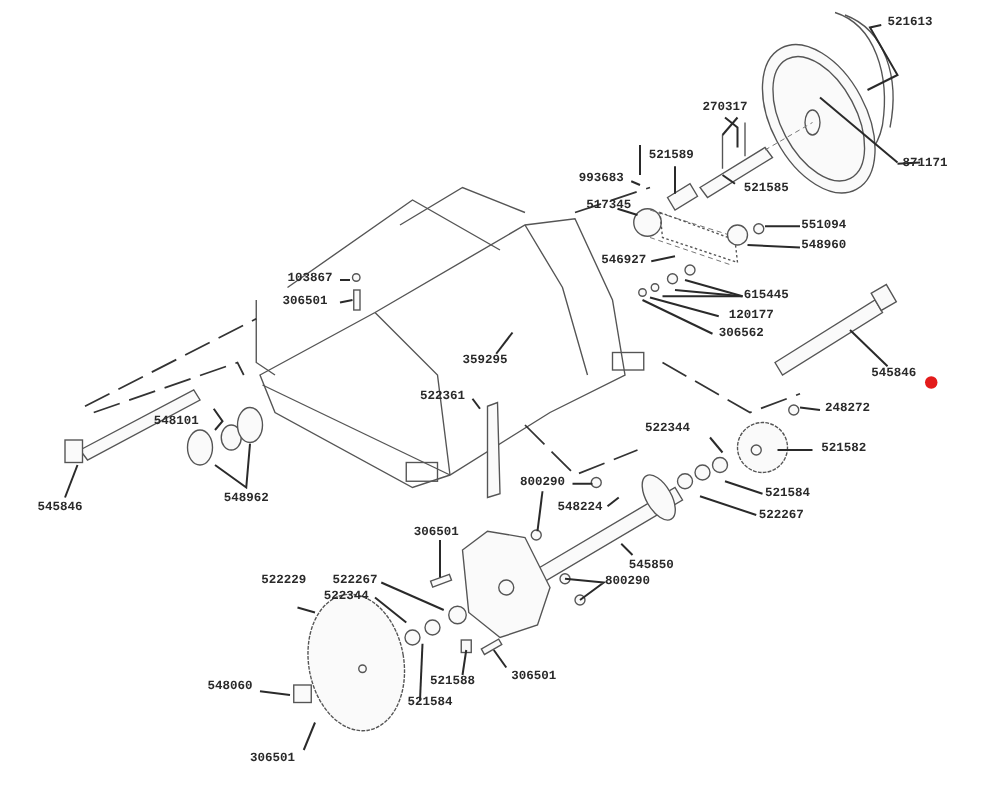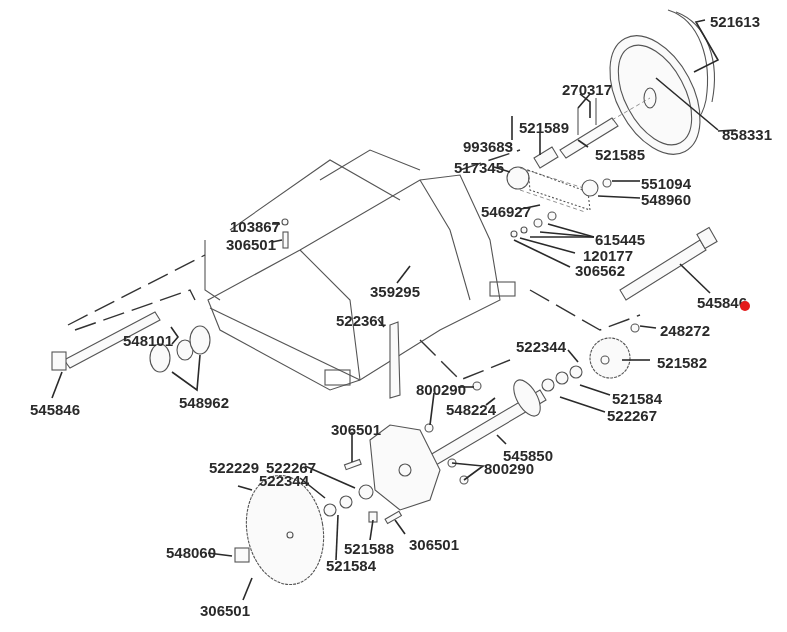--- a/index.html
+++ b/index.html
@@ -1,18 +1,18 @@
 <!DOCTYPE html>
 <html><head>
   <meta charset="utf-8">
   <style>
     html, body { margin: 0; padding: 0; background: #ffffff; }
     #stage { position: relative; width: 787px; height: 632px; overflow: hidden; background: #ffffff; }
     svg#drawing { position: absolute; left: 0; top: 0; }
-    .lbl { position: absolute; font-family: Liberation Sans, sans-serif; font-weight: bold; font-size: 15px; color: #2a2a2a; white-space: nowrap; line-height: 1; }
+    .lbl { position: absolute; font-family: Liberation Mono, monospace; font-weight: bold; font-size: 10px; color: #2a2a2a; white-space: nowrap; line-height: 1; }
     .ln { stroke: #2a2a2a; stroke-width: 1.6; fill: none; }
     .dr { stroke: #555; stroke-width: 1.1; fill: none; }
     .drf { stroke: #555; stroke-width: 1.1; fill: #fafafa; }
     .dash { stroke: #333; stroke-width: 1.4; fill: none; stroke-dasharray: 22 8; }
     .thin { stroke: #777; stroke-width: 0.8; fill: none; stroke-dasharray: 4 3; }
     #marker { position: absolute; width: 10px; height: 10px; border-radius: 50%; left: 740px; top: 301px; }
   </style>
 </head>
 <body>
 
@@ -171,25 +171,25 @@
       <line class="ln" x1="208" y1="553" x2="232" y2="556"></line>
       <line class="ln" x1="373" y1="520" x2="370" y2="540"></line>
       <line class="ln" x1="395" y1="520" x2="405" y2="534"></line>
       <line class="ln" x1="338" y1="515" x2="336" y2="560"></line>
       <line class="ln" x1="243" y1="600" x2="252" y2="578"></line>
     </g>
   </svg>
 
   <span class="lbl" style="left:710px;top:14px">521613</span>
   <span class="lbl" style="left:562px;top:82px">270317</span>
-  <span class="lbl" style="left:722px;top:127px">858331</span>
+  <span class="lbl" style="left:722px;top:127px">871171</span>
   <span class="lbl" style="left:519px;top:120px">521589</span>
   <span class="lbl" style="left:463px;top:139px">993683</span>
   <span class="lbl" style="left:595px;top:147px">521585</span>
-  <span class="lbl" style="left:454px;top:160px">517345</span>
+  <span class="lbl" style="left:469px;top:160px">517345</span>
   <span class="lbl" style="left:641px;top:176px">551094</span>
   <span class="lbl" style="left:641px;top:192px">548960</span>
   <span class="lbl" style="left:481px;top:204px">546927</span>
   <span class="lbl" style="left:230px;top:219px">103867</span>
   <span class="lbl" style="left:595px;top:232px">615445</span>
   <span class="lbl" style="left:226px;top:237px">306501</span>
   <span class="lbl" style="left:583px;top:248px">120177</span>
   <span class="lbl" style="left:575px;top:263px">306562</span>
   <span class="lbl" style="left:370px;top:284px">359295</span>
   <span class="lbl" style="left:697px;top:295px">545846</span>

